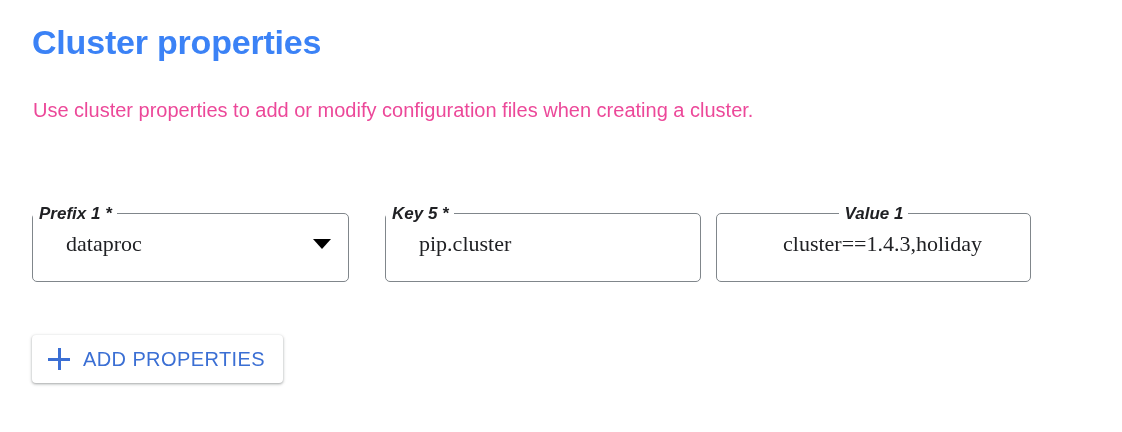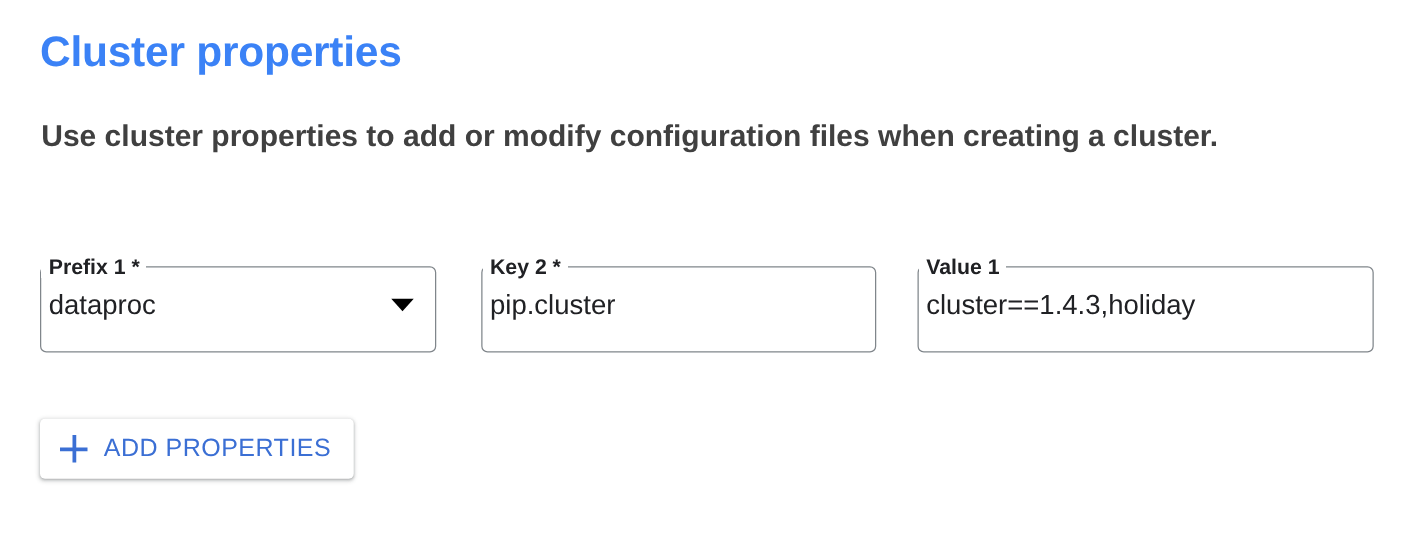--- a/index.html
+++ b/index.html
@@ -36,59 +36,60 @@
     font-weight: bold;
     letter-spacing: -0.2px;
     color: #3b82f6;
     white-space: nowrap;
   }
 
   .page-subtitle {
     position: absolute;
     left: 33px;
     top: 97px;
-    font-size: 24px;
+    font-size: 20px;
     line-height: 26px;
-    font-weight: bold;
-    color: #404040;
+    font-weight: normal;
+    color: #ec4899;
     white-space: nowrap;
   }
 
   
   .fields-row {
     position: absolute;
     left: 0;
     top: 0;
   }
 
   .field {
     position: absolute;
     top: 196px;
     height: 86px;
     box-sizing: border-box;
   }
 
   .field-prefix { left: 32px;  width: 317px; }
   .field-key    { left: 385px; width: 316px; }
-  .field-value  { left: 734px; width: 365px; }
+  .field-value  { left: 716px; width: 315px; text-align: center; }
 
   
   .outline {
     position: absolute;
     left: 0;
     top: 9px;
     right: 0;
     bottom: 0;
     margin: 0;
     padding: 0;
     border: 1px solid #80868b;
     border-radius: 5px;
     box-sizing: border-box;
     background: #ffffff;
     min-width: 0;
+    font-style: italic;
   }
 
   .outline > legend {
     margin: 0;
     padding: 0 5px 0 6px;
     font-size: 17px;
     line-height: 1;
     font-weight: bold;
     color: #202124;
     white-space: nowrap;
@@ -96,23 +97,24 @@
   }
 
   .field-content {
     position: absolute;
     left: 0;
     top: 9px;
     right: 0;
     bottom: 0;
     display: flex;
     align-items: center;
-    padding: 0 16px 0 7px;
+    padding: 0 16px 0 34px;
     box-sizing: border-box;
     overflow: hidden;
+    font-family: Liberation Serif, serif;
   }
 
   .field-text {
     font-size: 22px;
     line-height: 28px;
     color: #202124;
     white-space: nowrap;
     overflow: hidden;
     flex: 1 1 auto;
     min-width: 0;
@@ -198,21 +200,21 @@
         <legend>Prefix 1 *</legend>
       </fieldset>
       <div class="field-content">
         <span class="field-text">dataproc</span>
         <span class="select-arrow"></span>
       </div>
     </div>
 
     <div class="field field-key">
       <fieldset class="outline">
-        <legend>Key 2 *</legend>
+        <legend>Key 5 *</legend>
       </fieldset>
       <div class="field-content">
         <span class="field-text">pip.cluster</span>
       </div>
     </div>
 
     <div class="field field-value">
       <fieldset class="outline">
         <legend>Value 1</legend>
       </fieldset>

